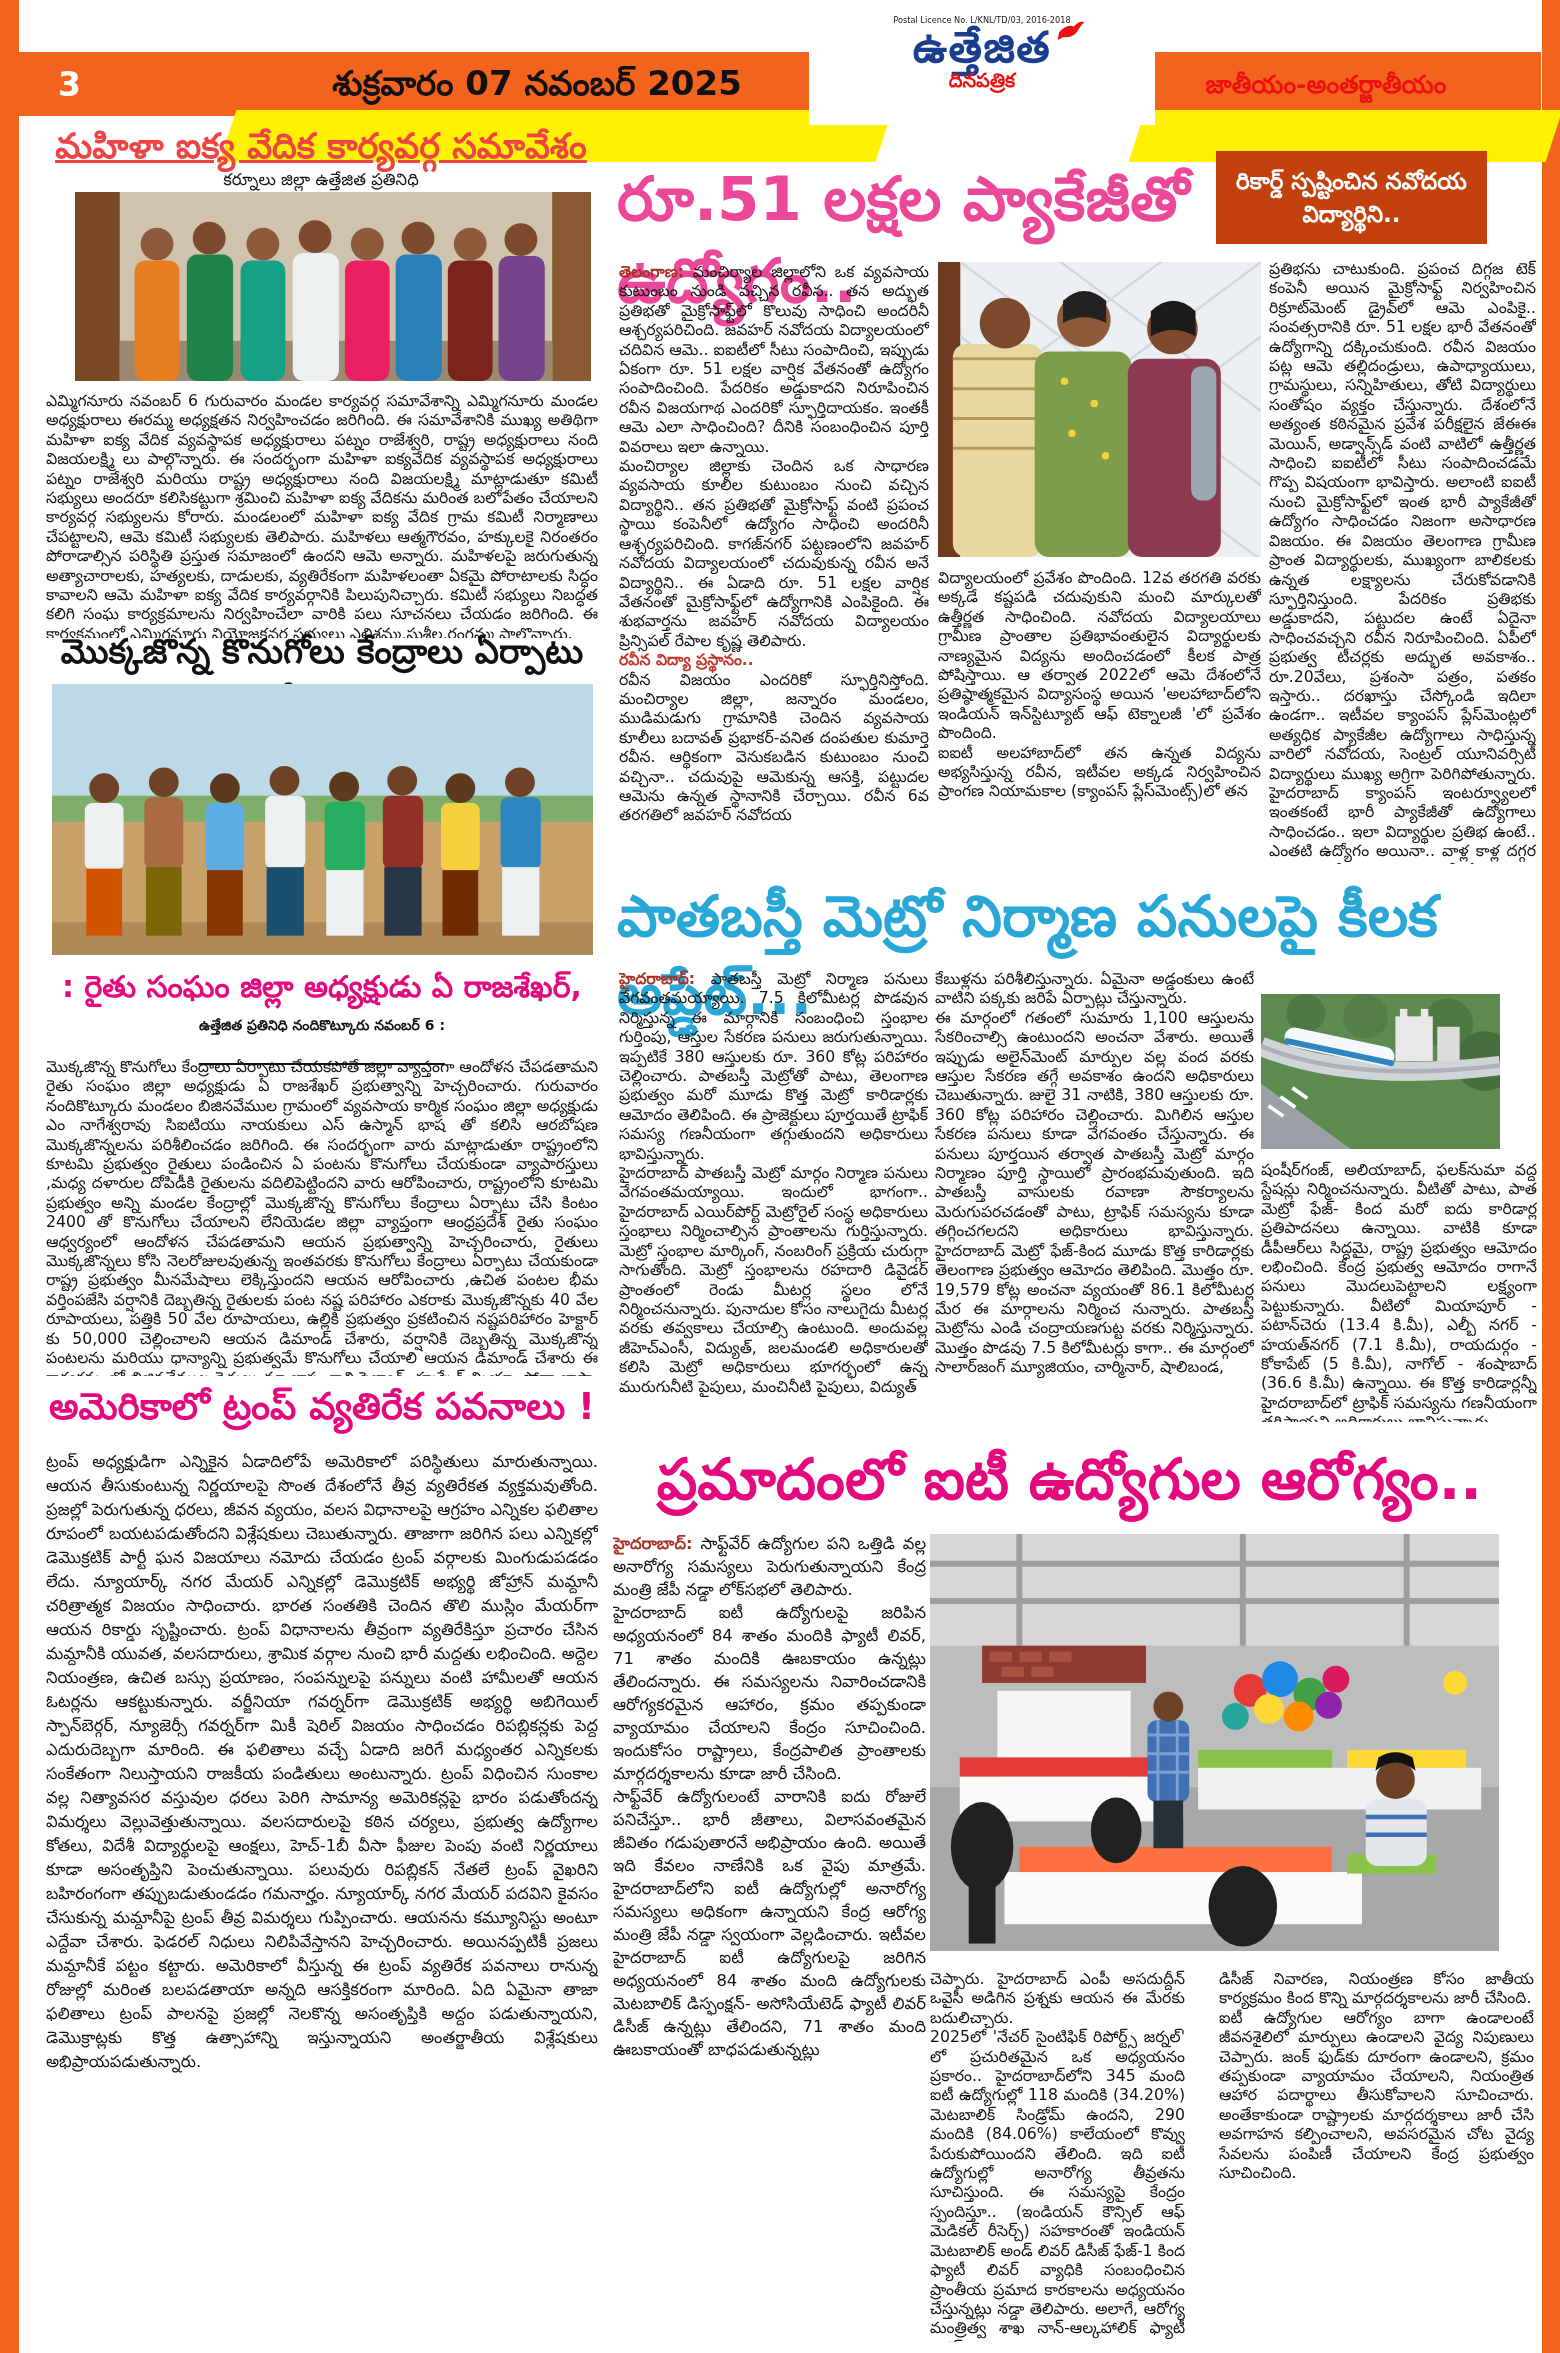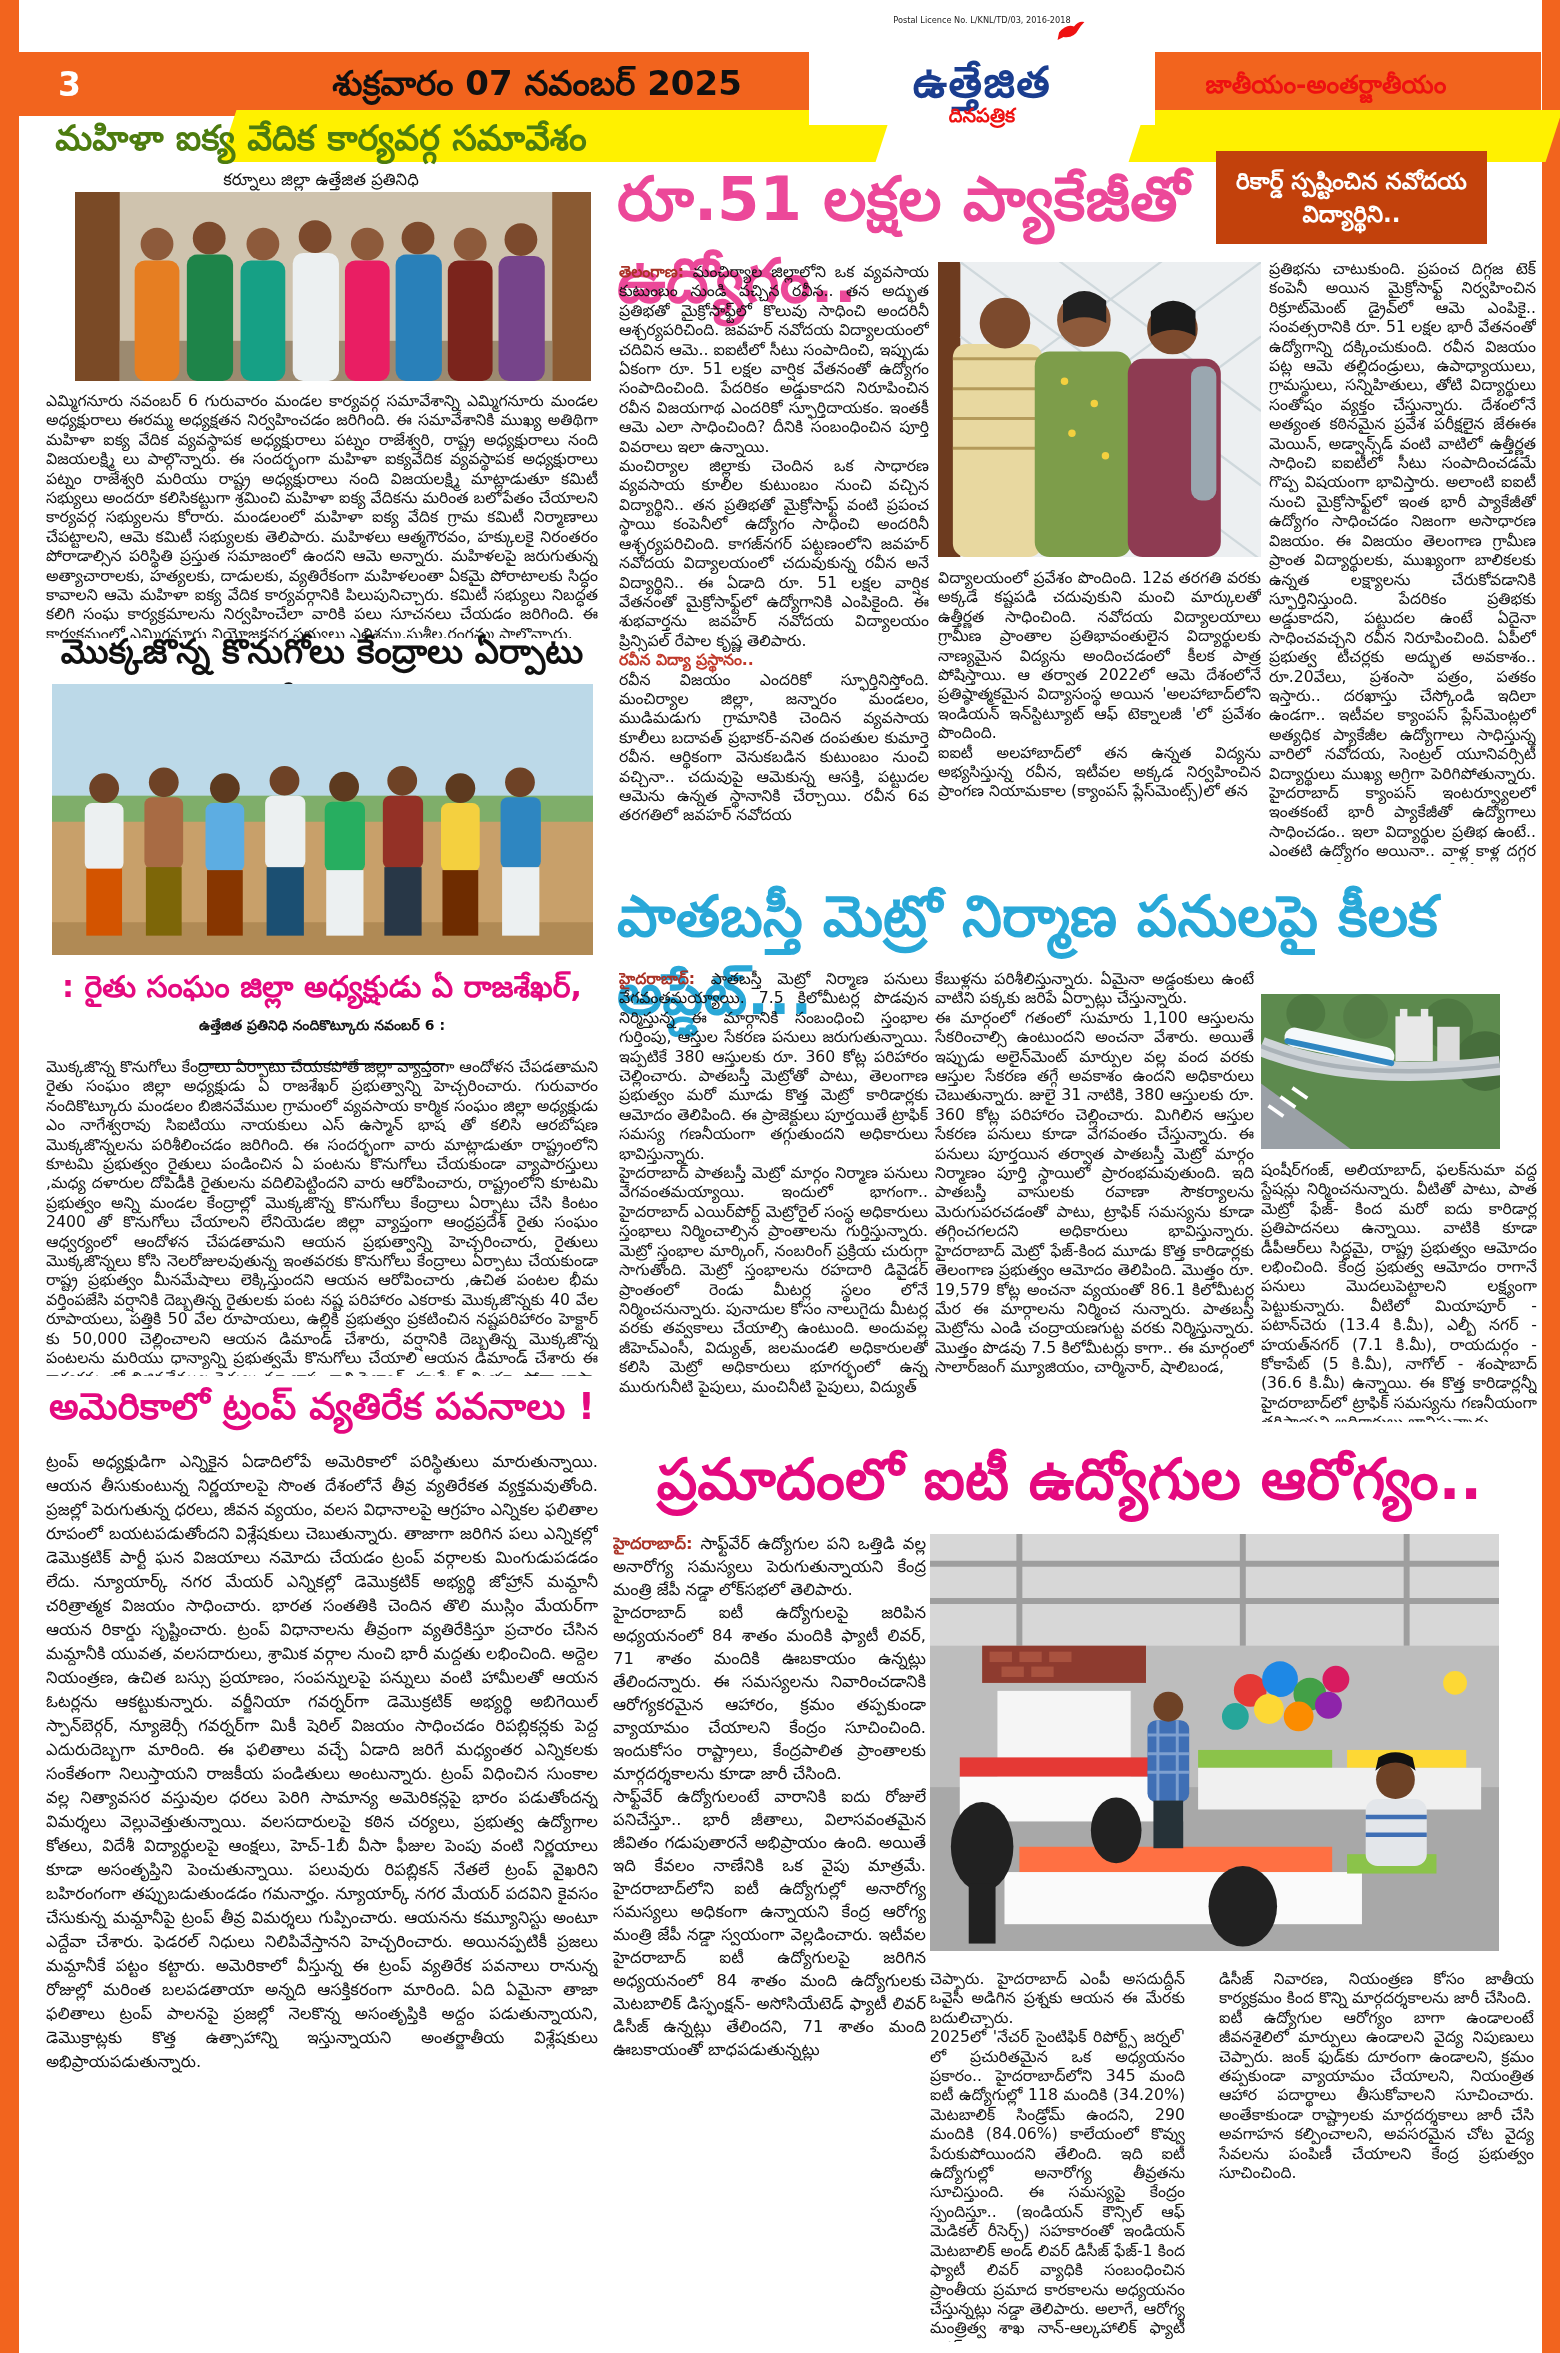--- a/index.html
+++ b/index.html
@@ -13,32 +13,32 @@
            font-size:33px;font-weight:bold;text-align:center;line-height:42px;}
   .band{position:absolute;top:58px;height:52px;background:#fff100;transform:skewX(-18deg);}
   #date-band-bg{left:209px;width:656px;}
   #edition-band-bg{left:1118px;width:417px;}
   #date-band{position:absolute;left:224px;top:63px;width:626px;text-align:center;
              font-size:34px;font-weight:bold;color:#111;}
   #edition-band{position:absolute;left:1125px;top:70px;width:402px;text-align:center;
                 font-size:25px;font-weight:bold;color:#e11;}
   #logo-block{position:absolute;left:809px;top:13.4px;width:346px;height:112px;background:#fff;text-align:center;}
   #postal-line{font-size:8.2px;color:#222;margin-top:1.5px;}
-  #masthead-title{font-size:43px;font-weight:bold;color:#1a3d8f;line-height:45px;letter-spacing:1.5px;margin-top:35px;}
+  #masthead-title{font-size:43px;font-weight:bold;color:#1a3d8f;line-height:45px;letter-spacing:1.5px;}
   #masthead-sub{font-size:19.4px;font-weight:bold;color:#e11;line-height:21px;}
   #dove{position:absolute;right:69px;top:6px;}
   
   .headline{position:absolute;text-align:center;font-weight:bold;}
   .bodytext{position:absolute;font-size:15.7px;line-height:19.4px;text-align:justify;
             white-space:pre-line;overflow:hidden;}
   .lead{font-weight:bold;color:#a93226;}
   .photo{position:absolute;overflow:hidden;background:#ddd;}
   .photo svg{display:block;width:100%;height:100%;}
   
-  #women-headline{left:46px;top:118px;width:550px;font-size:35px;color:#4d7c0f;}
+  #women-headline{left:46px;top:126px;width:550px;font-size:35px;color:#ef4444;text-decoration:underline;}
   #women-byline{position:absolute;left:46px;top:170px;width:550px;text-align:center;
                 font-size:16.4px;font-weight:normal;}
   #women-photo{left:75px;top:192px;width:516px;height:189px;}
   #women-body{left:46px;top:391px;width:552px;height:247px;}
   #maize-headline{left:46px;top:631px;width:552px;font-size:34px;color:#111;}
   #farmers-photo{left:52px;top:684px;width:541px;height:271px;}
   #maize-subheadline{left:46px;top:969px;width:552px;font-size:30px;color:#e4097f;}
   #maize-dateline{position:absolute;left:46px;top:1017px;width:552px;text-align:center;}
   #maize-dateline span{display:inline-block;font-size:14px;font-weight:bold;
                        border-bottom:2.2px solid #111;padding-bottom:26px;text-align:right;}

